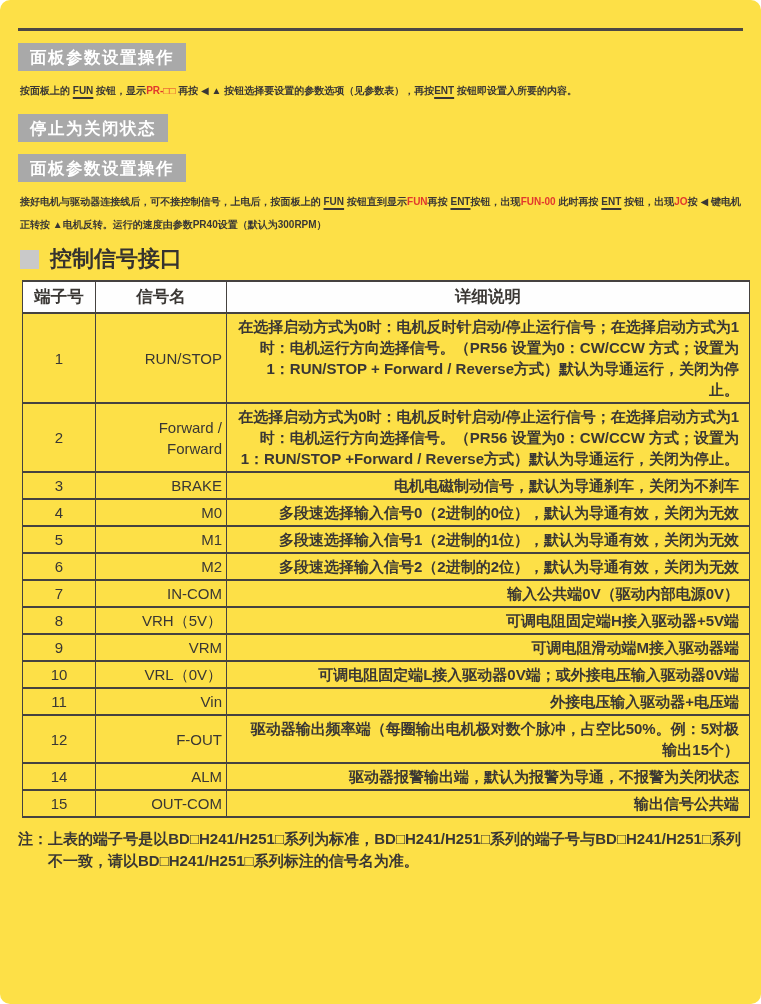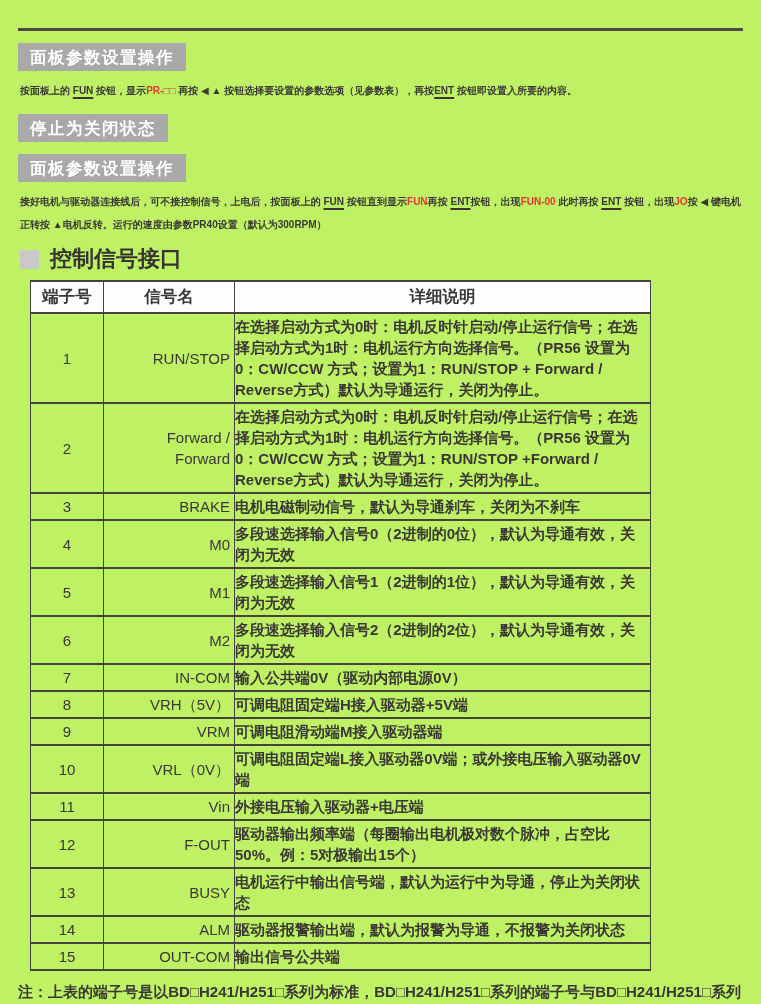--- a/index.html
+++ b/index.html
@@ -1,22 +1,23 @@
 <!DOCTYPE html>
 <html style="--red: #e2382d; --barbg: #a9a9a9; --bullet: #c9c9c9; --rule: #4c4845; --border: #454240;"><head>
 <meta charset="utf-8">
 <style>
   html,body{margin:0;padding:0;background:#ffffff;}
   .page{
     position:relative;
     width:761px;height:1004px;
-    background:#bef264;
+    background:#fde047;
     overflow:hidden;
     font-family:"Liberation Sans","DejaVu Sans",sans-serif;
     color:#3a3734;
+    border-radius:10px;
   }
   .content{padding:0 18px;}
   .top-rule{margin:28px 18px 0;height:3px;background:var(--rule,#4c4845);}
   .gray-bar{
     display:inline-block;
     background:var(--barbg,#a9a9a9);
     color:#ffffff;
     font-weight:700;
     font-size:16.5px;
     letter-spacing:1.5px;
@@ -36,40 +37,40 @@
   .seg-r{color:var(--red,#e2382d);}
   .seg-u{text-decoration:underline;text-underline-offset:3px;text-decoration-thickness:1.5px;}
   .sec-title{
     display:flex;align-items:center;gap:11px;
     margin:10px 0 0 2px;
     font-size:22px;font-weight:700;line-height:26px;
     color:#35322f;
   }
   .sec-bullet{width:19px;height:19px;background:var(--bullet,#c9c9c9);flex:0 0 auto;}
   table.sig{
-    width:621px;
+    width:728px;
     border-collapse:collapse;
-    margin:8px 0 0 12px;
+    margin:8px 0 0 4px;
     table-layout:fixed;
   }
   table.sig th,table.sig td{
     border:solid var(--border,#454240);
     border-width:2px 1.5px;
   }
   table.sig th{
     font-size:16.5px;font-weight:700;
     padding:4px 2px;
     text-align:center;
     border-top-width:2.5px;border-bottom-width:2.5px;
     background:#fefefe;
   }
   table.sig td{font-size:15px;line-height:21px;padding:2px 4px;}
   .c-no{width:68px;text-align:center;font-weight:400;}
   .c-name{width:126px;text-align:right;font-weight:400;font-size:14.5px;}
-  .c-desc{text-align:left;padding:2px 0 !important;font-weight:700;}
+  .c-desc{text-align:right;padding:2px 10px !important;font-weight:700;}
   .note{
     display:flex;
     margin:10px 2px 0 0;
     font-size:15px;line-height:22px;font-weight:700;
   }
   .note-label{flex:0 0 auto;white-space:nowrap;}
   .note-text{margin:0;flex:1 1 auto;text-align:justify;}
 </style>
 </head>
 <body>
@@ -172,25 +173,20 @@
             <td class="c-name">Vin</td>
             <td class="c-desc">外接电压输入驱动器+电压端</td>
           </tr>
 
           <tr>
             <td class="c-no">12</td>
             <td class="c-name">F-OUT</td>
             <td class="c-desc">驱动器输出频率端（每圈输出电机极对数个脉冲，占空比50%。例：5对极输出15个）</td>
           </tr>
 
-          <tr>
-            <td class="c-no">13</td>
-            <td class="c-name">BUSY</td>
-            <td class="c-desc">电机运行中输出信号端，默认为运行中为导通，停止为关闭状态</td>
-          </tr>
 
           <tr>
             <td class="c-no">14</td>
             <td class="c-name">ALM</td>
             <td class="c-desc">驱动器报警输出端，默认为报警为导通，不报警为关闭状态</td>
           </tr>
 
           <tr>
             <td class="c-no">15</td>
             <td class="c-name">OUT-COM</td>

